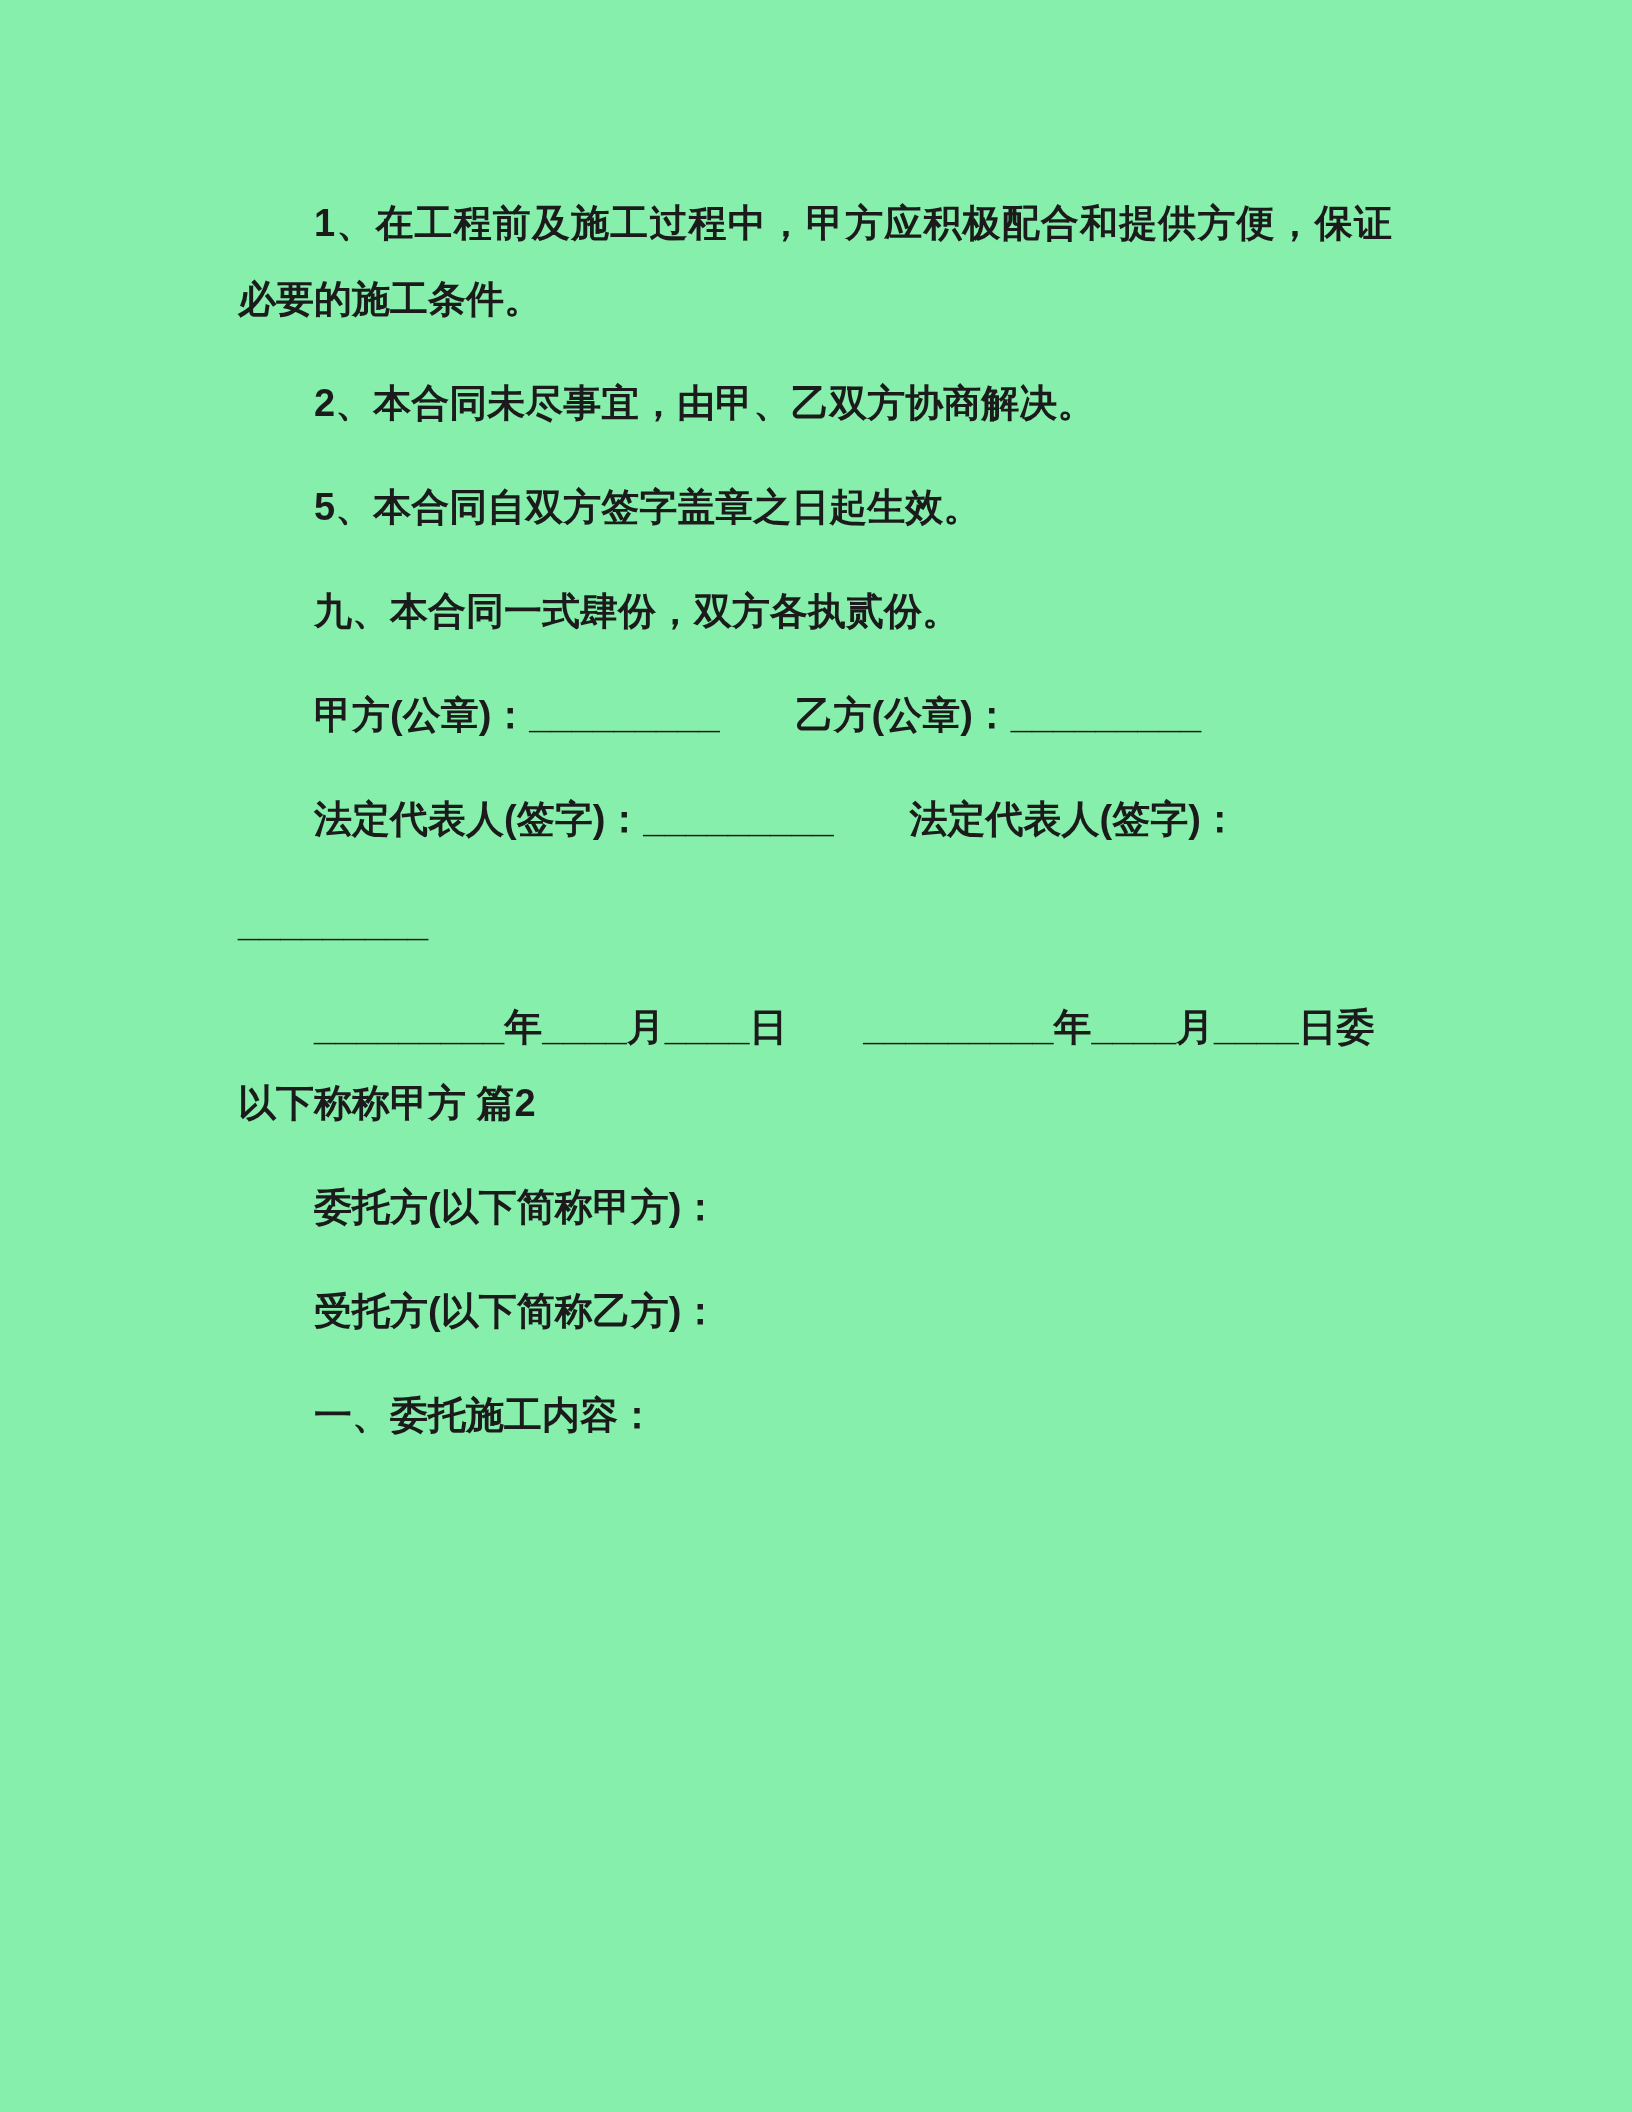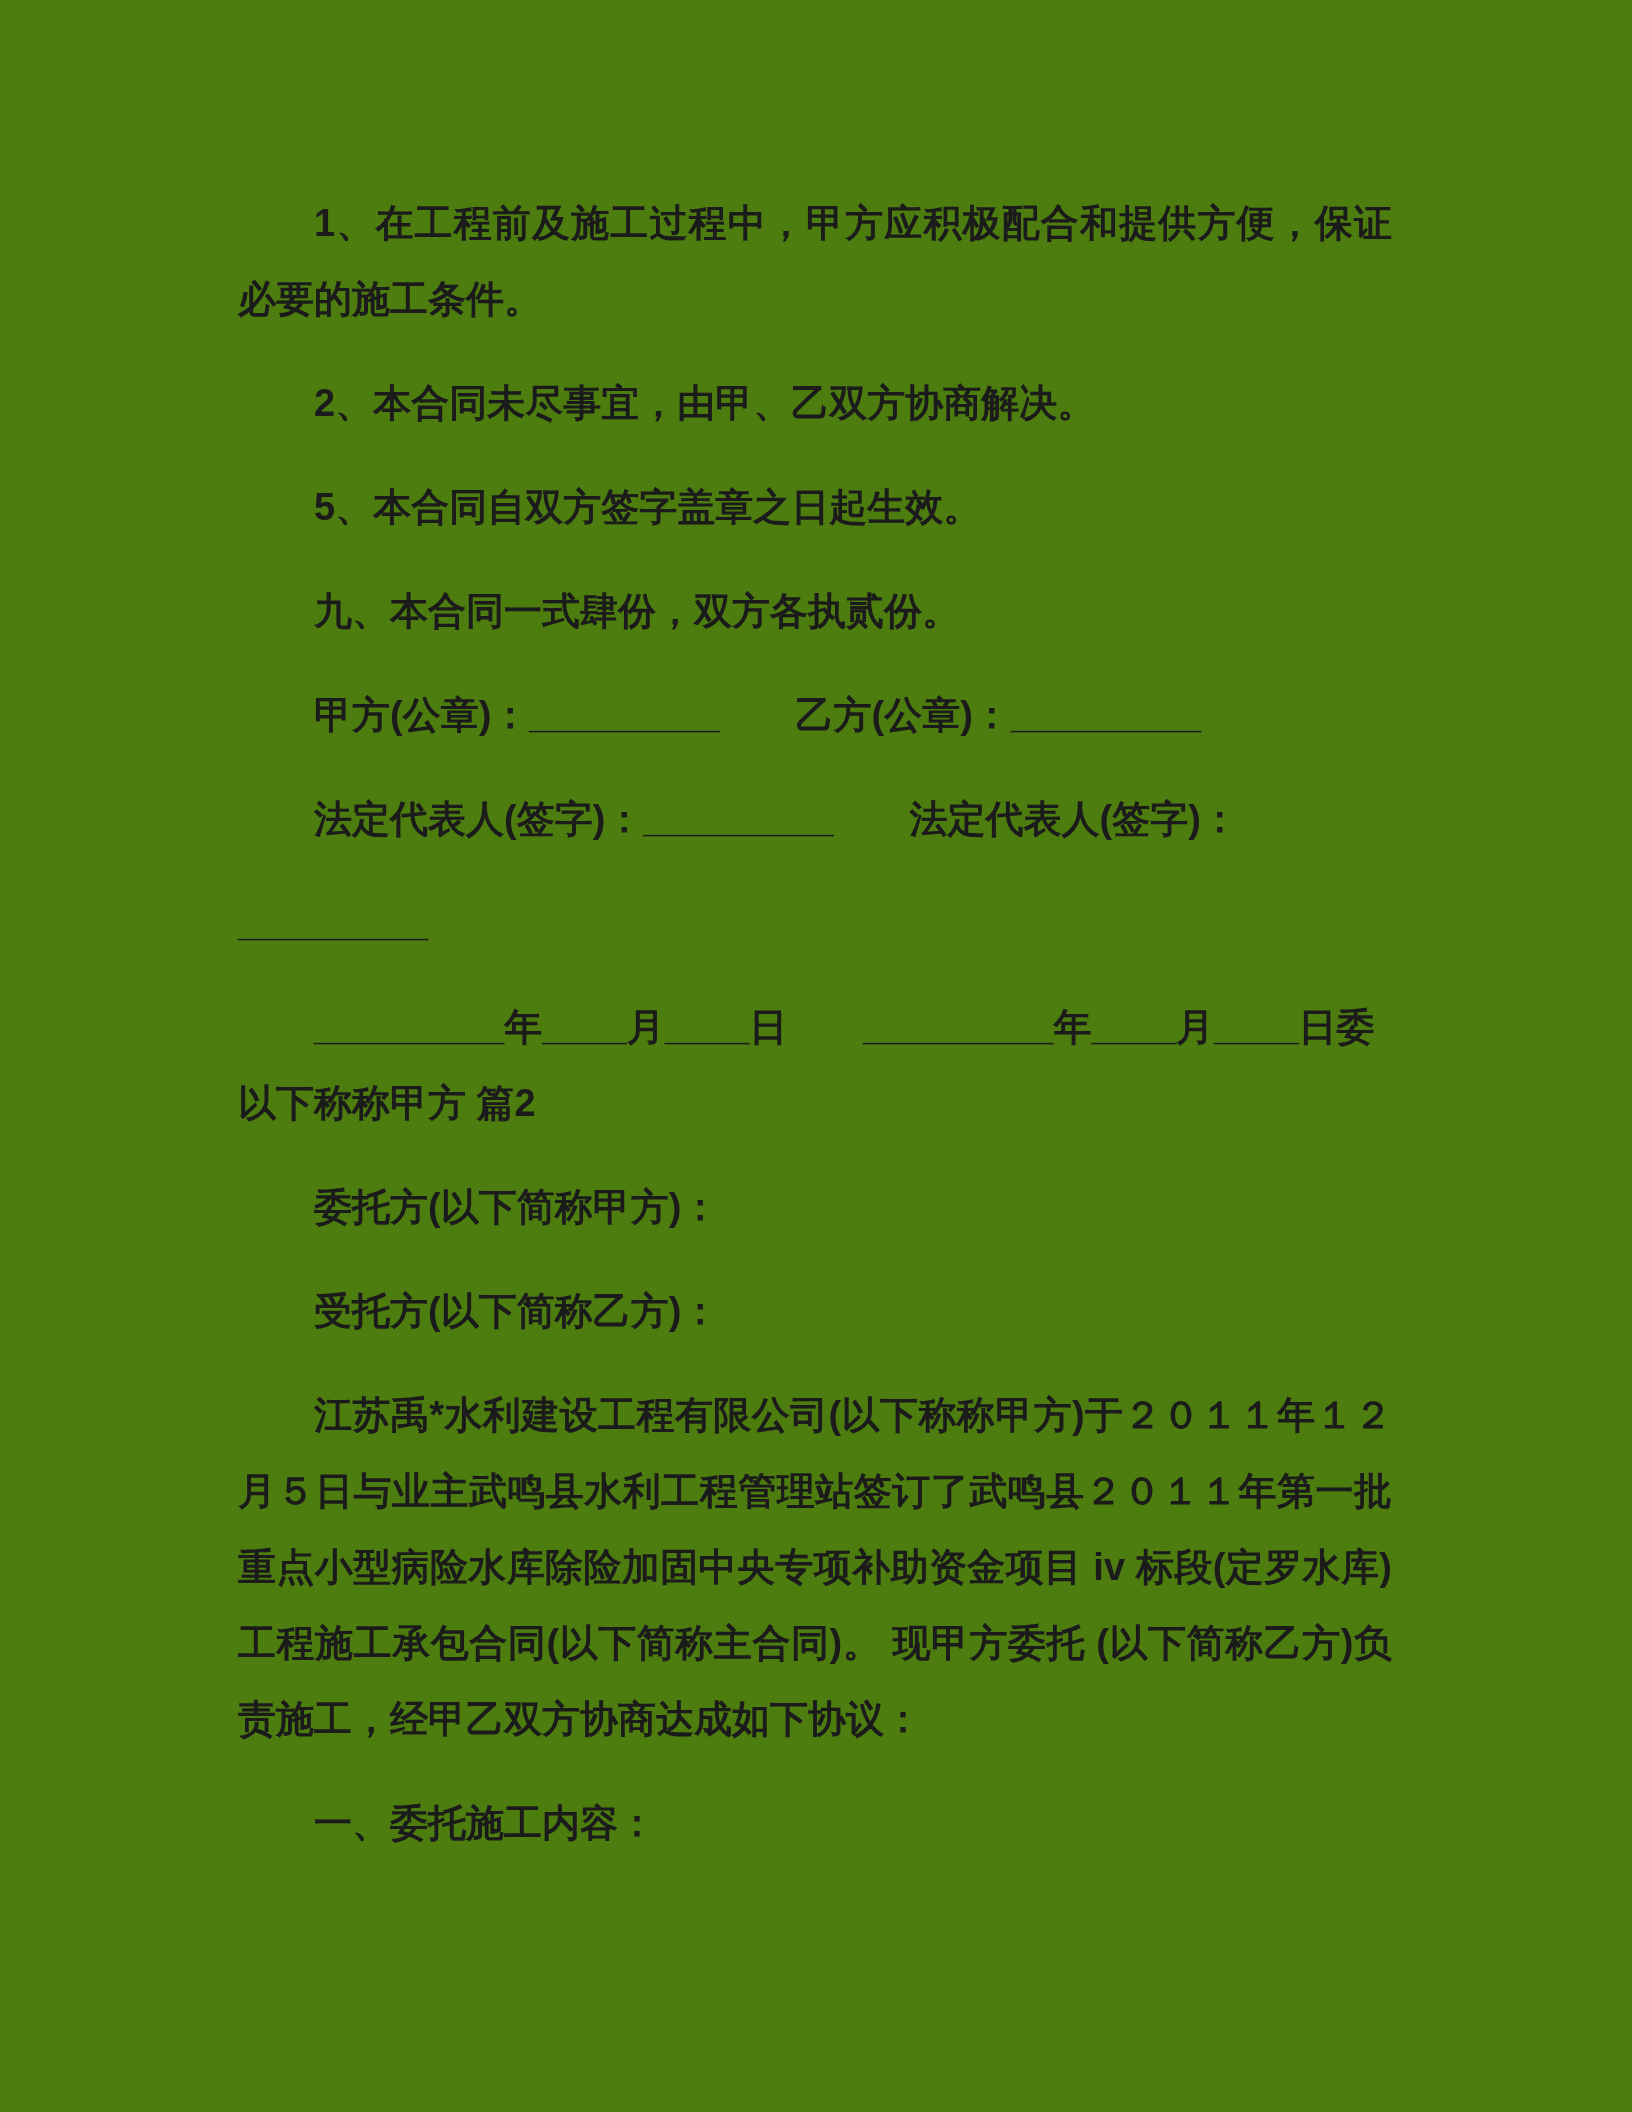--- a/index.html
+++ b/index.html
@@ -10,21 +10,21 @@
   body {
     width: 1632px;
     height: 2112px;
     overflow: hidden;
   }
   .page {
     box-sizing: border-box;
     width: 1632px;
     height: 2112px;
     padding: 185px 240px 40px 238px;
-    background: #4d7c0f;
+    background: #86efac;
     font-family: "Liberation Sans", sans-serif;
     font-weight: 700;
     font-size: 38px;
     line-height: 76px;
     color: #1b1b1b;
   }
   .para {
     margin: 0 0 28px 0;
     text-indent: 2em;
     text-align: justify;
@@ -45,15 +45,14 @@
   <p class="para">2、本合同未尽事宜，由甲、乙双方协商解决。</p>
   <p class="para">5、本合同自双方签字盖章之日起生效。</p>
   <p class="para">九、本合同一式肆份，双方各执贰份。</p>
   <p class="para">甲方(公章)：_________　　乙方(公章)：_________</p>
   <p class="para">法定代表人(签字)：_________　　法定代表人(签字)：</p>
   <p class="para no-indent">_________</p>
   <p class="para tight">_________年____月____日　　_________年____月____日委</p>
   <p class="para no-indent">以下称称甲方 篇2</p>
   <p class="para">委托方(以下简称甲方)：</p>
   <p class="para">受托方(以下简称乙方)：</p>
-  <p class="para">江苏禹*水利建设工程有限公司(以下称称甲方)于２０１１年１２月５日与业主武鸣县水利工程管理站签订了武鸣县２０１１年第一批重点小型病险水库除险加固中央专项补助资金项目 iv 标段(定罗水库)工程施工承包合同(以下简称主合同)。 现甲方委托 (以下简称乙方)负责施工，经甲乙双方协商达成如下协议：</p>
   <p class="para">一、委托施工内容：</p>
 </div>
 
 </body></html>

